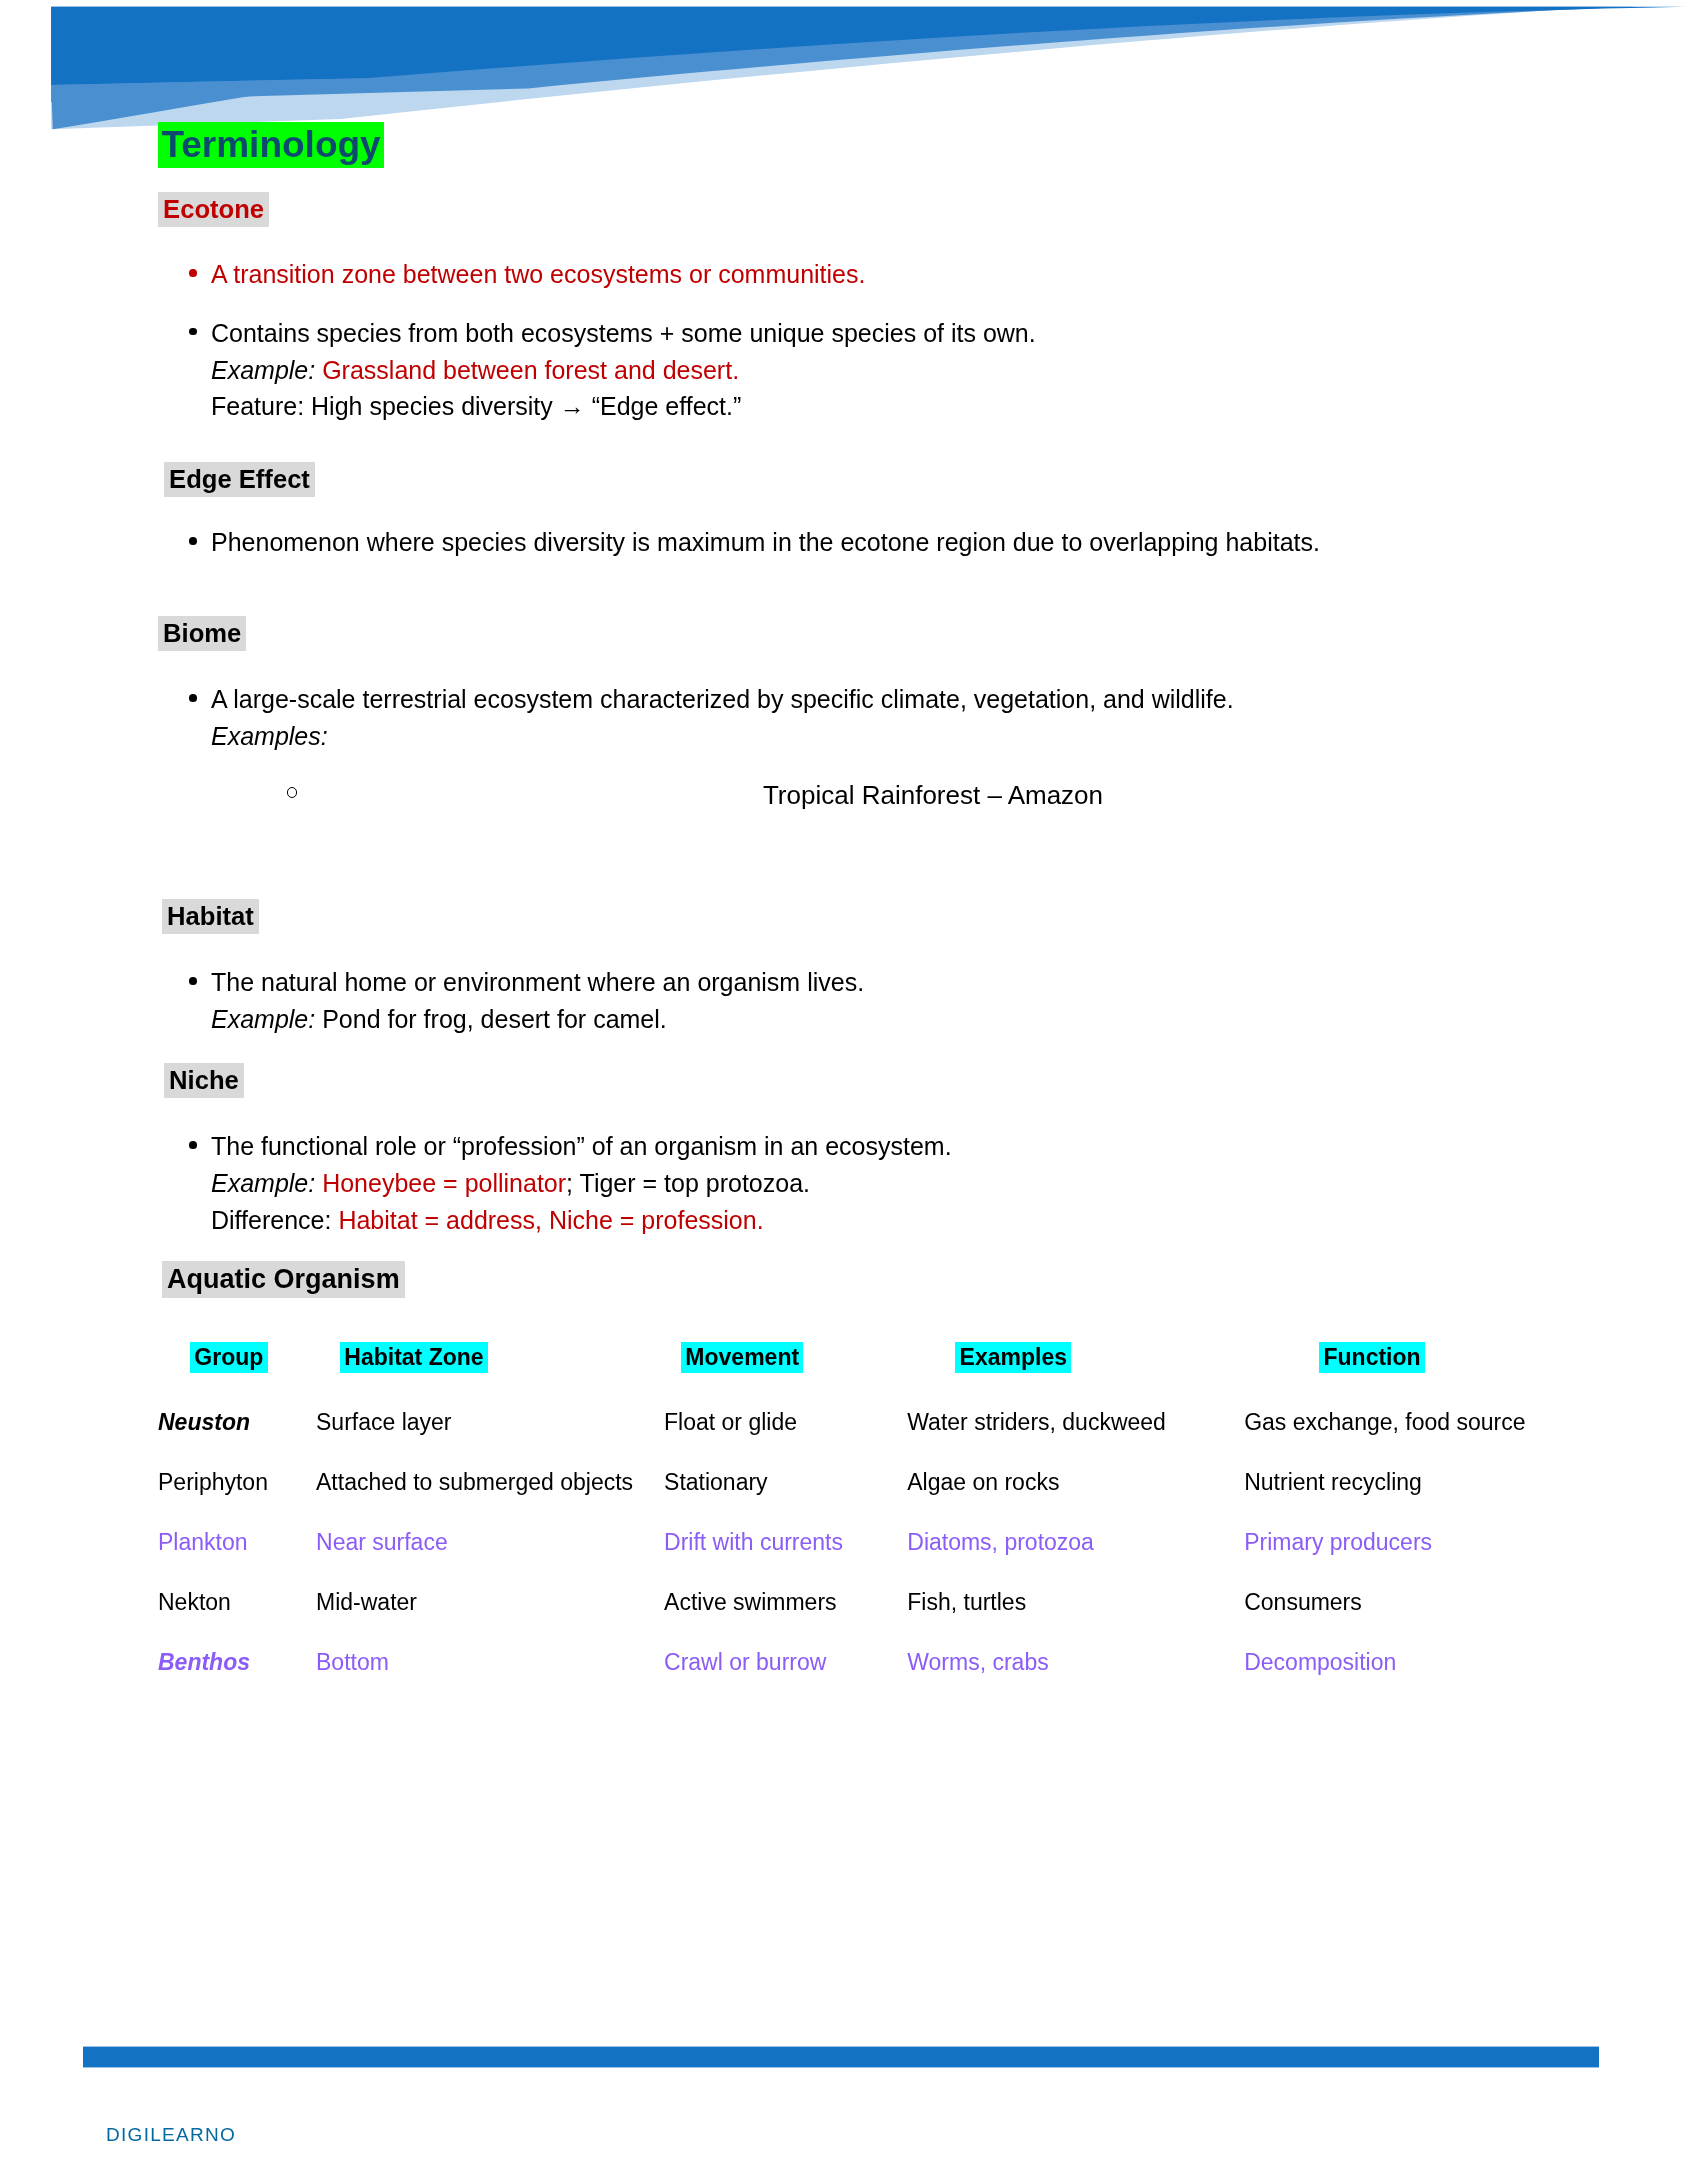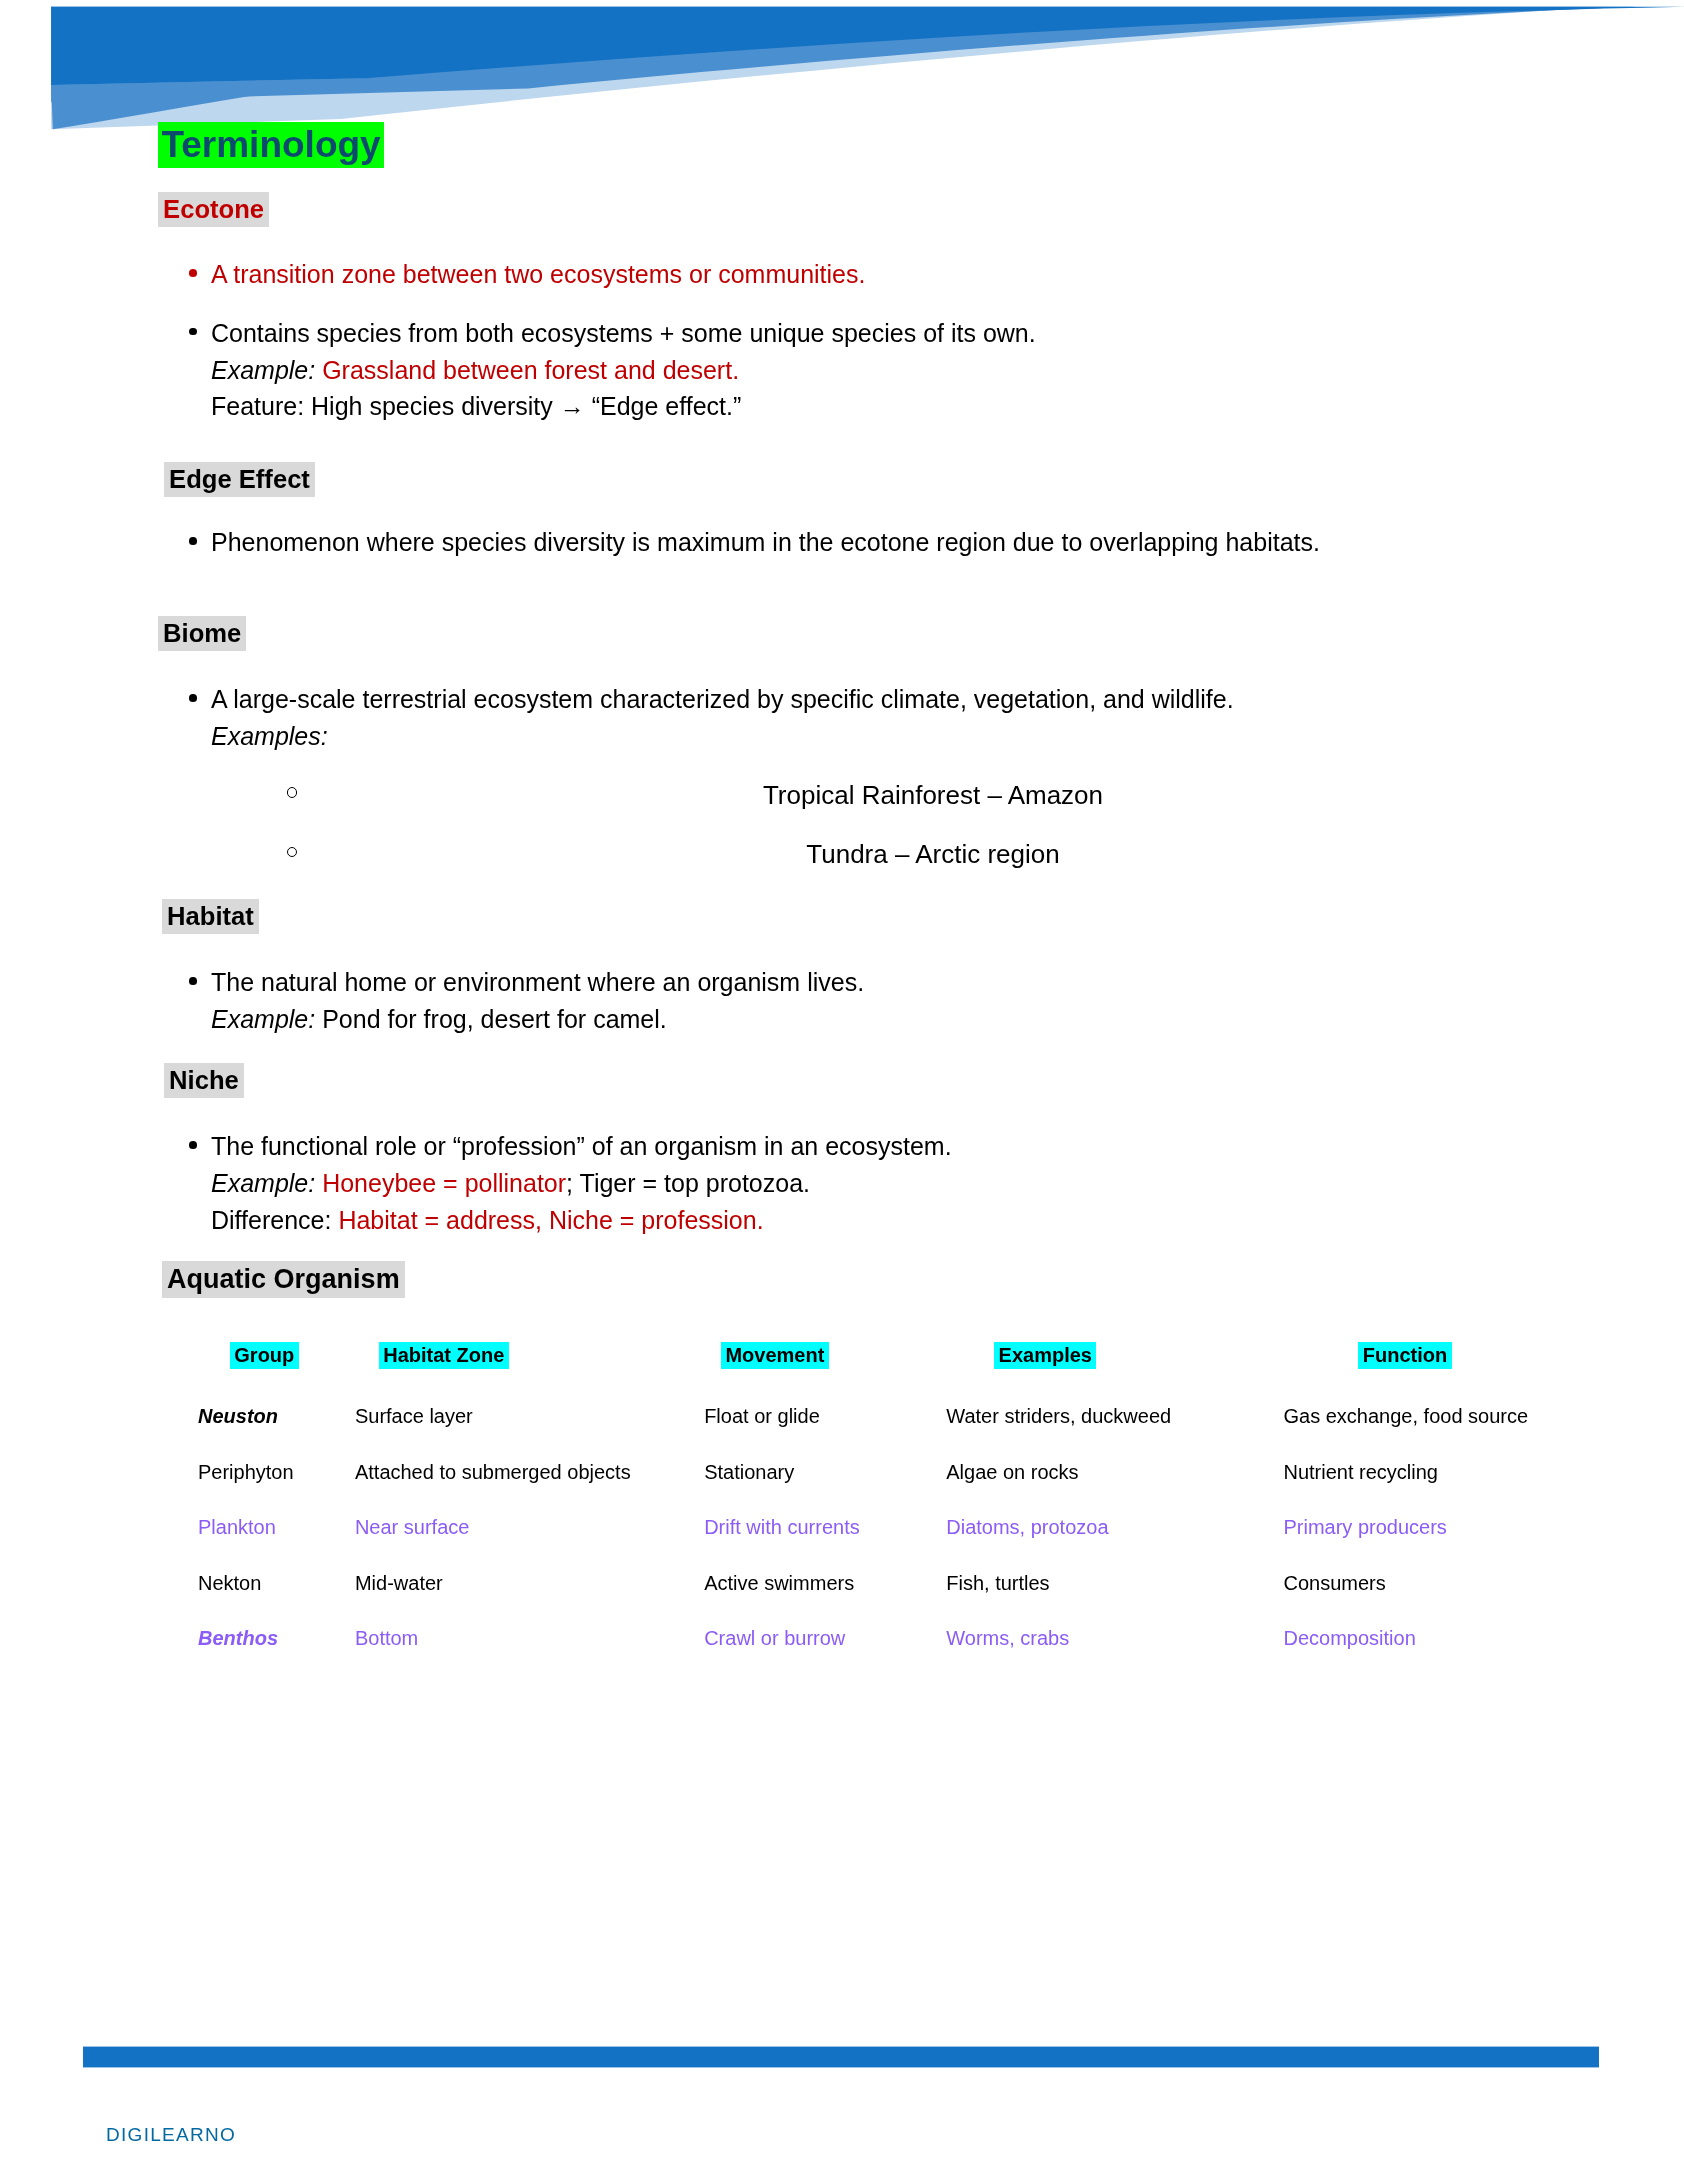--- a/index.html
+++ b/index.html
@@ -104,22 +104,21 @@
   .red { color: #c00000; text-align: right; }
   .ital { font-style: italic; }
 
   
   .aq-table {
     position: absolute;
     left: 158px;
     top: 1336px;
     width: 1448px;
     border-collapse: collapse;
-    font-size: 20px;
-    margin-left: 40px;
+    font-size: 23px;
   }
   .aq-table th, .aq-table td {
     text-align: left;
     vertical-align: middle;
     padding: 13.6px 8.5px 13.6px 0;
     font-weight: normal;
     line-height: 1.42;
   }
   .aq-table th {
     padding-top: 5.1px;
@@ -223,24 +222,20 @@
     </div>
     <div class="sub-line">
       <span class="ital">Examples:</span>
     </div>
     <div style="height:22px"></div>
     <div class="circle-row">
       <span class="ring"></span>
       <span>Tropical Rainforest – Amazon</span>
     </div>
     <div style="height:22px"></div>
-    <div class="circle-row">
-      <span class="ring"></span>
-      <span>Tundra – Arctic region</span>
-    </div>
   </div>
 
   <div class="term-head black" style="left:162px; top:901px;">
     <span class="hl">Habitat</span>
   </div>
 
   <div class="bullet-block" style="left:158px; top:964px; width:1380px;">
     <div class="bullet-row">
       <span class="dot"></span>
       <span>The natural home or environment where an organism lives.</span>

